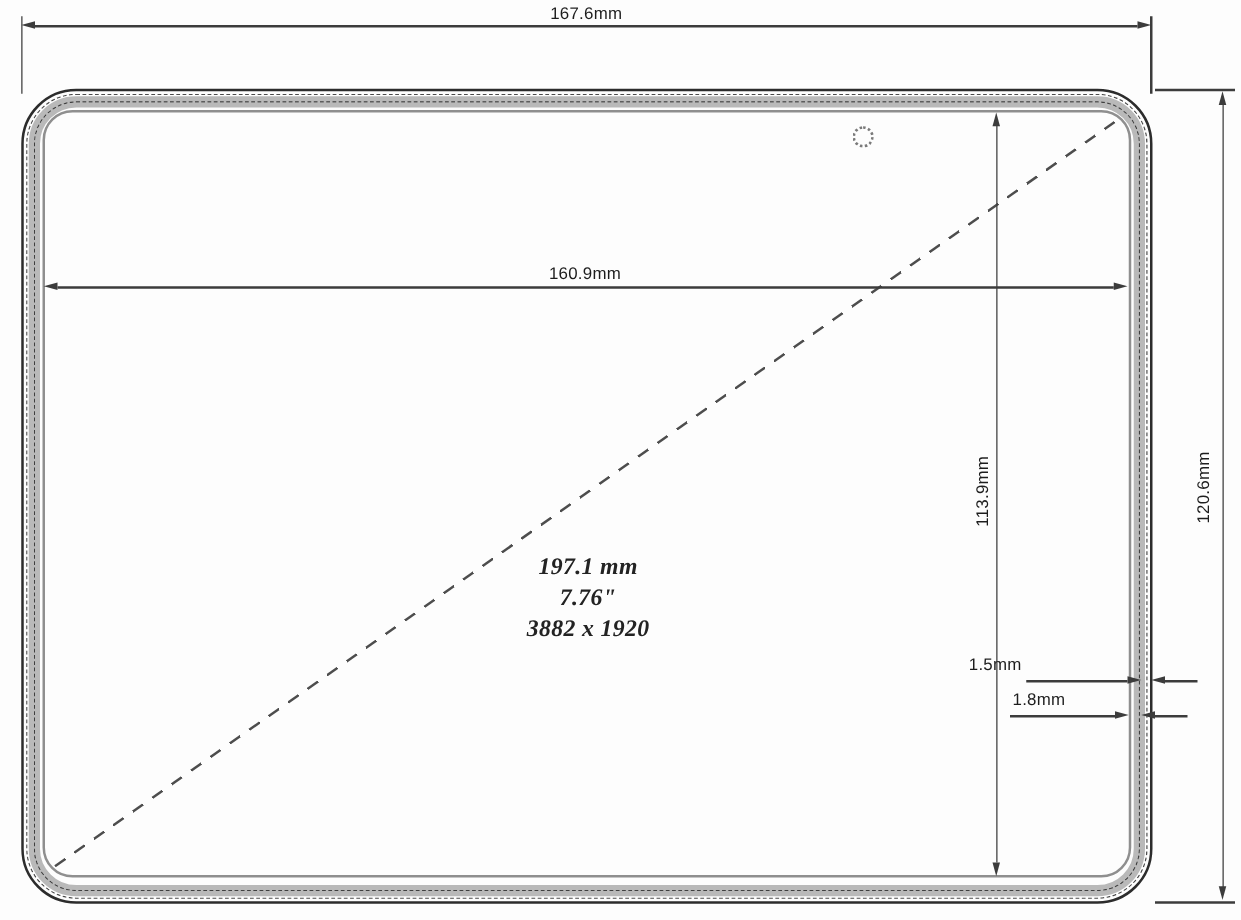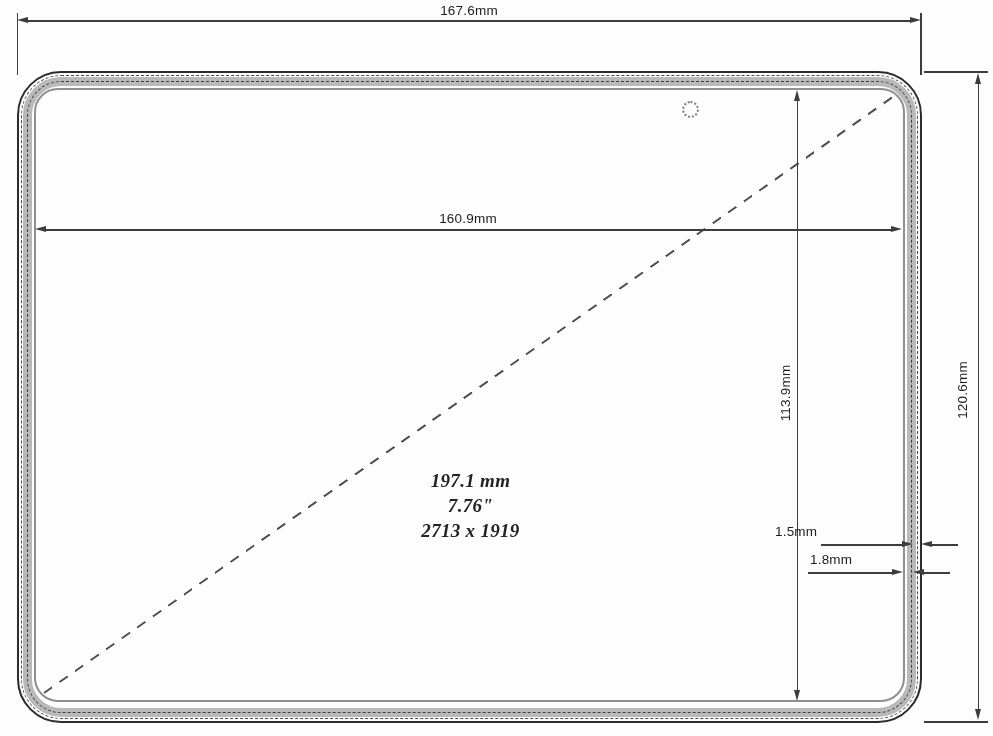--- a/index.html
+++ b/index.html
@@ -42,21 +42,21 @@
   .arr-up{border-left:3.5px solid transparent;border-right:3.5px solid transparent;border-bottom:11px solid var(--line,#3c3c3c);}
   .arr-down{border-left:3.5px solid transparent;border-right:3.5px solid transparent;border-top:11px solid var(--line,#3c3c3c);}
 
   .dim-label{font-size:13.5px;color:#1d1d1d;letter-spacing:.2px;white-space:nowrap;}
   .dim-label.centered{width:120px;text-align:center;}
   .rot{width:70px;height:16px;text-align:center;transform:rotate(-90deg);}
 
   
   .center-block{left:368px;top:441px;width:205px;text-align:center;
     font-family:"Liberation Serif", serif;font-style:italic;font-weight:bold;
-    font-size:19px;line-height:25px;color:#232323;letter-spacing:.3px;margin-top:27px;}
+    font-size:19px;line-height:25px;color:#232323;letter-spacing:.3px;}
 </style>
 </head>
 <body>
 
 <div class="canvas">
 
   <div class="abs device-outer"></div>
   <div class="abs device-dash-outer"></div>
   <div class="abs bezel-ring"></div>
   <div class="abs device-dash-mid"></div>
@@ -97,16 +97,16 @@
 
   <div class="abs dim-label" style="left:810px;top:552px;">1.8mm</div>
   <div class="abs hline" style="left:808px;top:572px;width:84px;"></div>
   <div class="abs arr arr-right" style="left:892px;top:569px;"></div>
   <div class="abs arr arr-left" style="left:913px;top:569px;"></div>
   <div class="abs hline" style="left:924px;top:572px;width:26px;"></div>
 
   <div class="abs center-block">
     <div>197.1 mm</div>
     <div>7.76"</div>
-    <div>2713 x 1919</div>
+    <div>3882 x 1920</div>
   </div>
 
 </div>
 
 </body></html>

